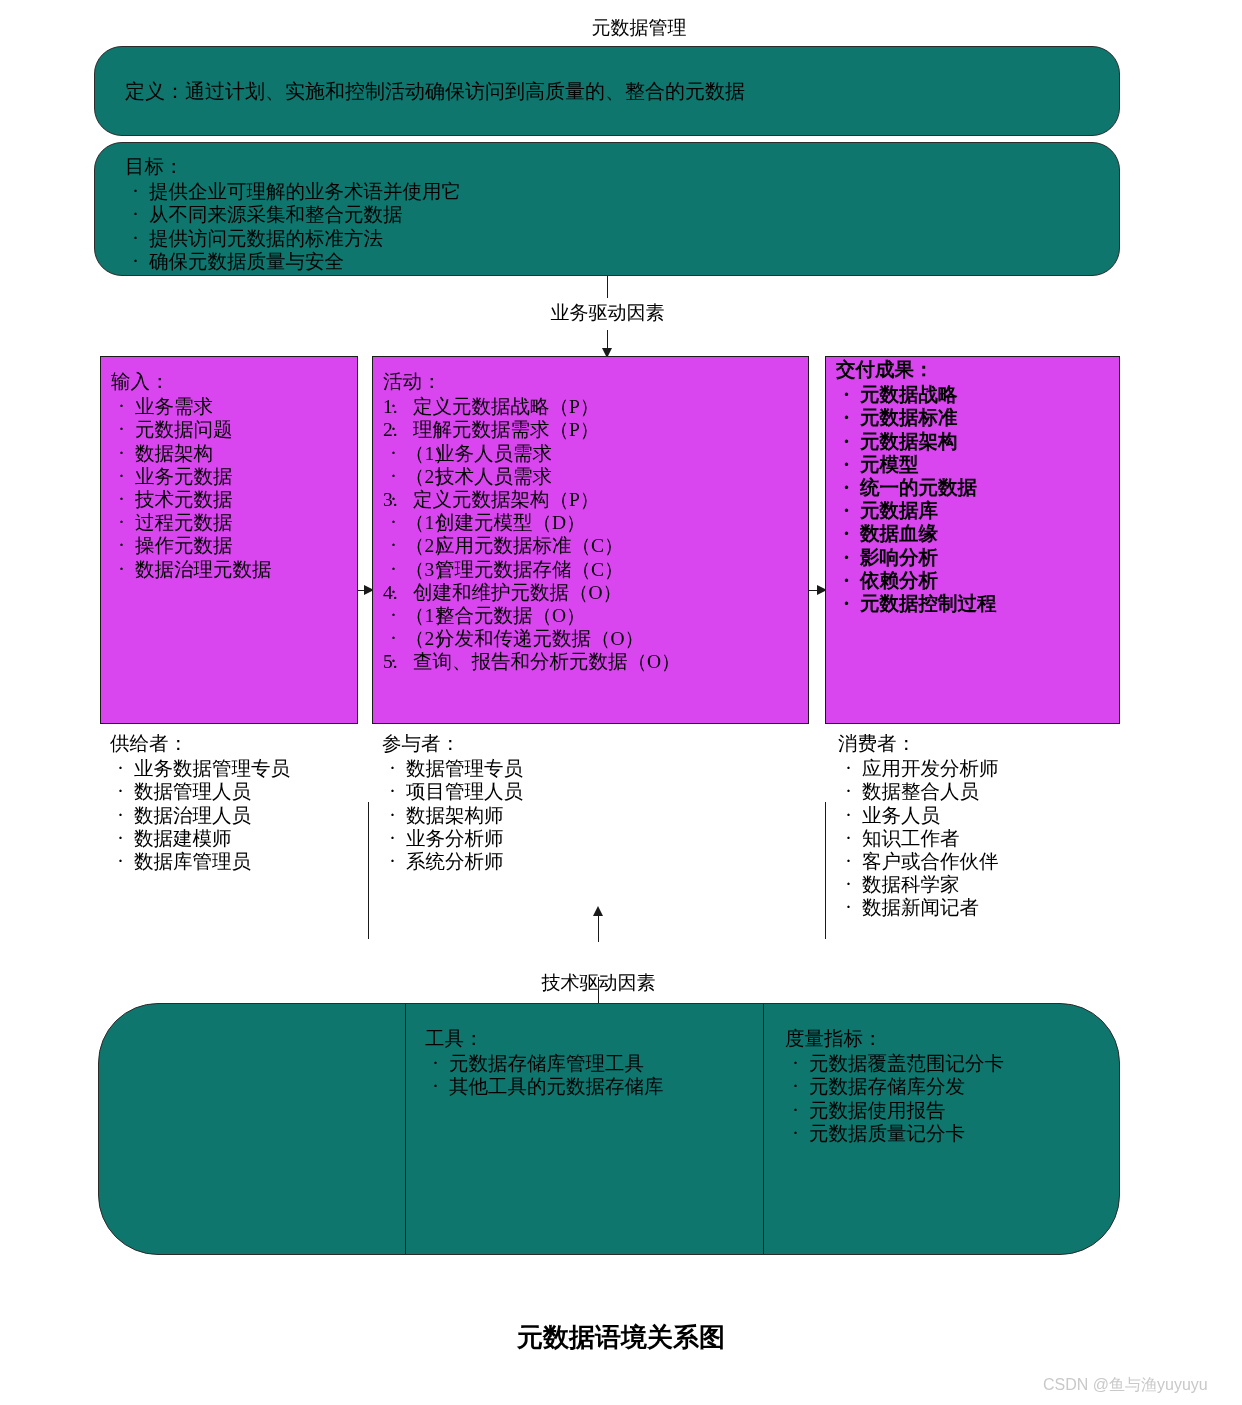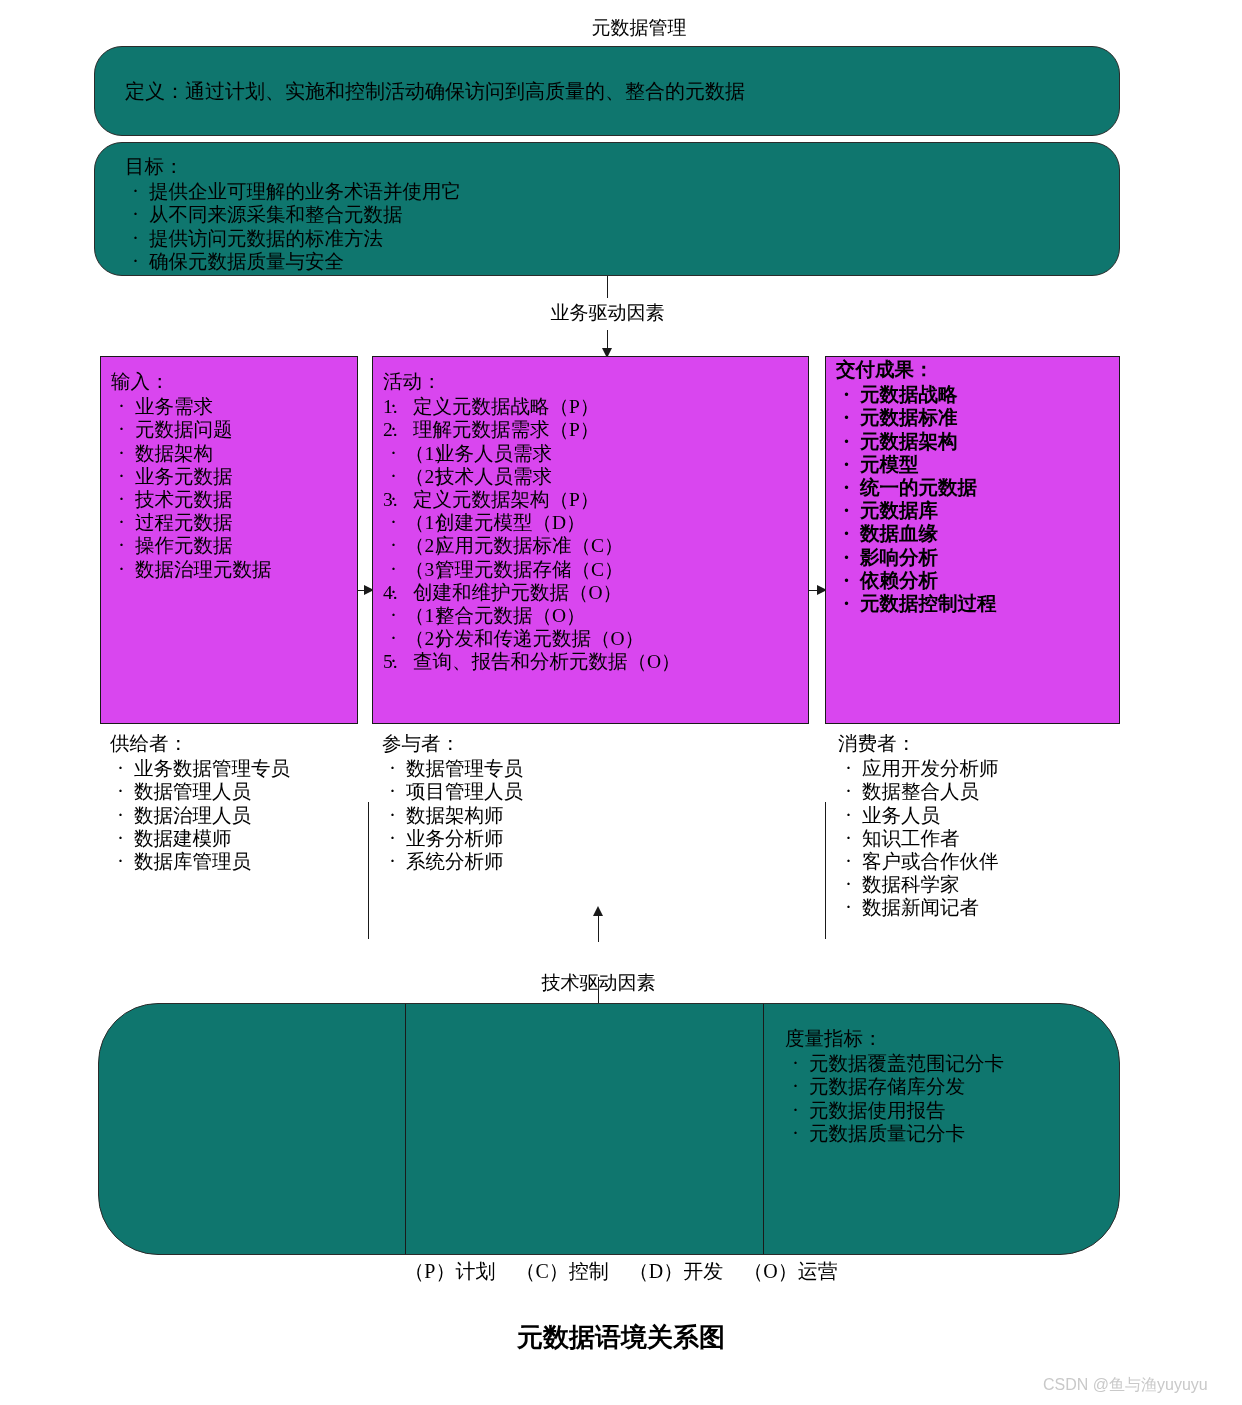--- a/index.html
+++ b/index.html
@@ -285,31 +285,37 @@
   <div class="vline" style="left:598px; top:911px; height:31px;"></div>
   <div class="arrow-up" style="left:593px; top:906px;"></div>
   <div class="lbl" style="left:0; top:948px; width:1197px; text-align:center;margin-top:25px;">技术驱动因素</div>
   <div class="vline" style="left:598px; top:977px; height:27px;"></div>
 
   <div class="rbox" id="bottom-box" style="left:98px; top:1003px; width:1022px; height:252px; border-radius:60px;">
     <div class="vline" style="left:306px; top:0px; height:250px;"></div>
     <div class="vline" style="left:664px; top:0px; height:250px;"></div>
 
 
+    <div class="block" style="left:326px; top:23px;">
+      <div class="head">工具：</div>
+      <ul>
+        <li>元数据存储库管理工具</li>
+        <li>其他工具的元数据存储库</li>
+      </ul>
+    </div>
 
     <div class="block" style="left:686px; top:23px;">
       <div class="head">度量指标：</div>
       <ul>
         <li>元数据覆盖范围记分卡</li>
         <li>元数据存储库分发</li>
         <li>元数据使用报告</li>
         <li>元数据质量记分卡</li>
       </ul>
     </div>
   </div>
 
-  <div id="legend-line" style="top:1258px;">（P）计划　（C）控制　（D）开发　（O）运营</div>
 
   <div id="diagram-title" style="top:1320px;">元数据语境关系图</div>
 
   <div id="watermark" style="left:1043px; top:1375px;">CSDN @鱼与渔yuyuyu</div>
 
 </div>
 
 </body></html>

